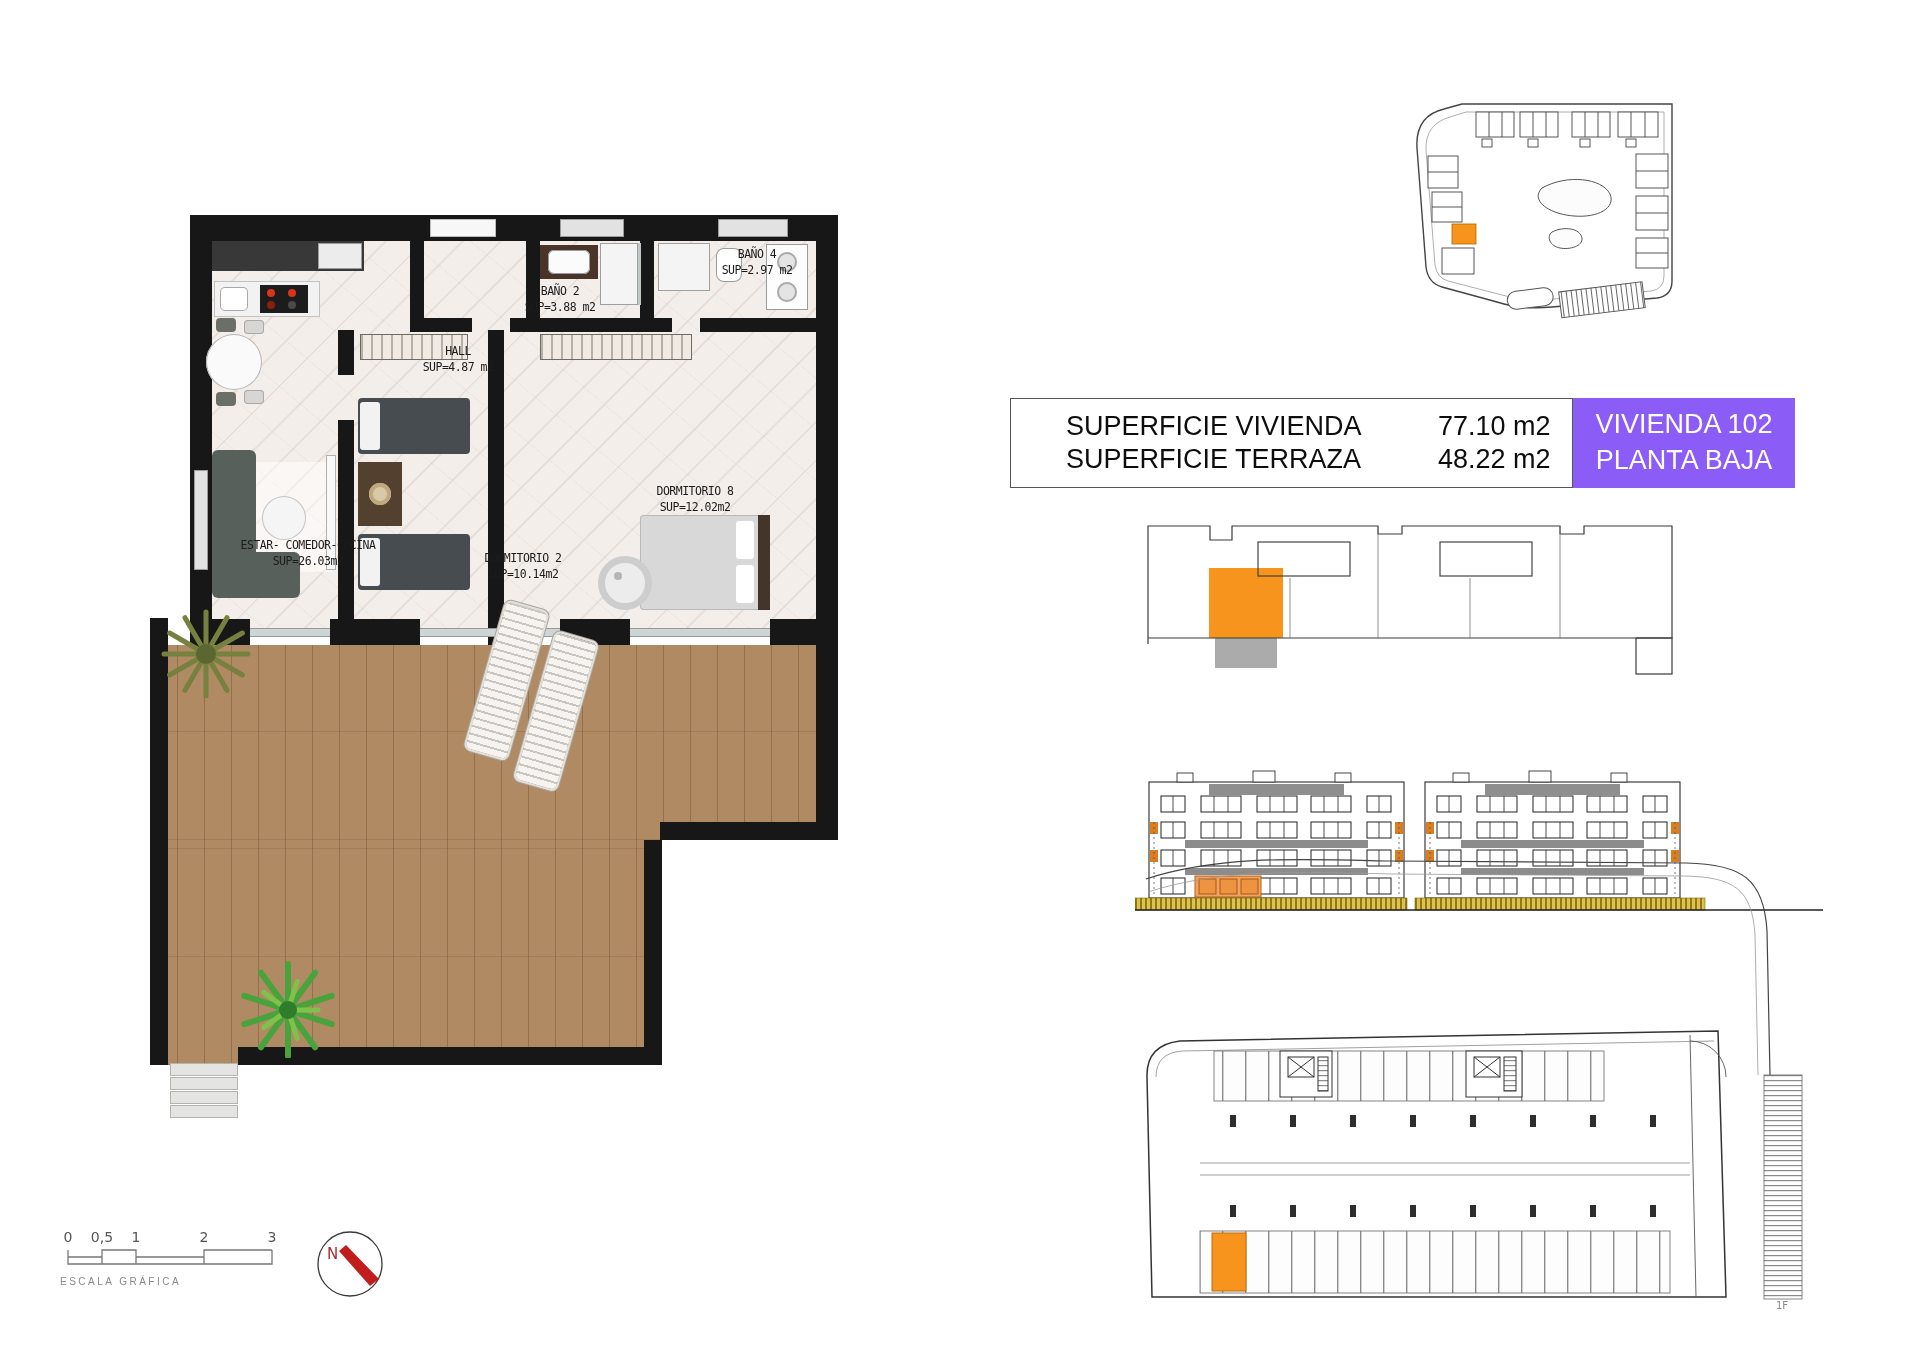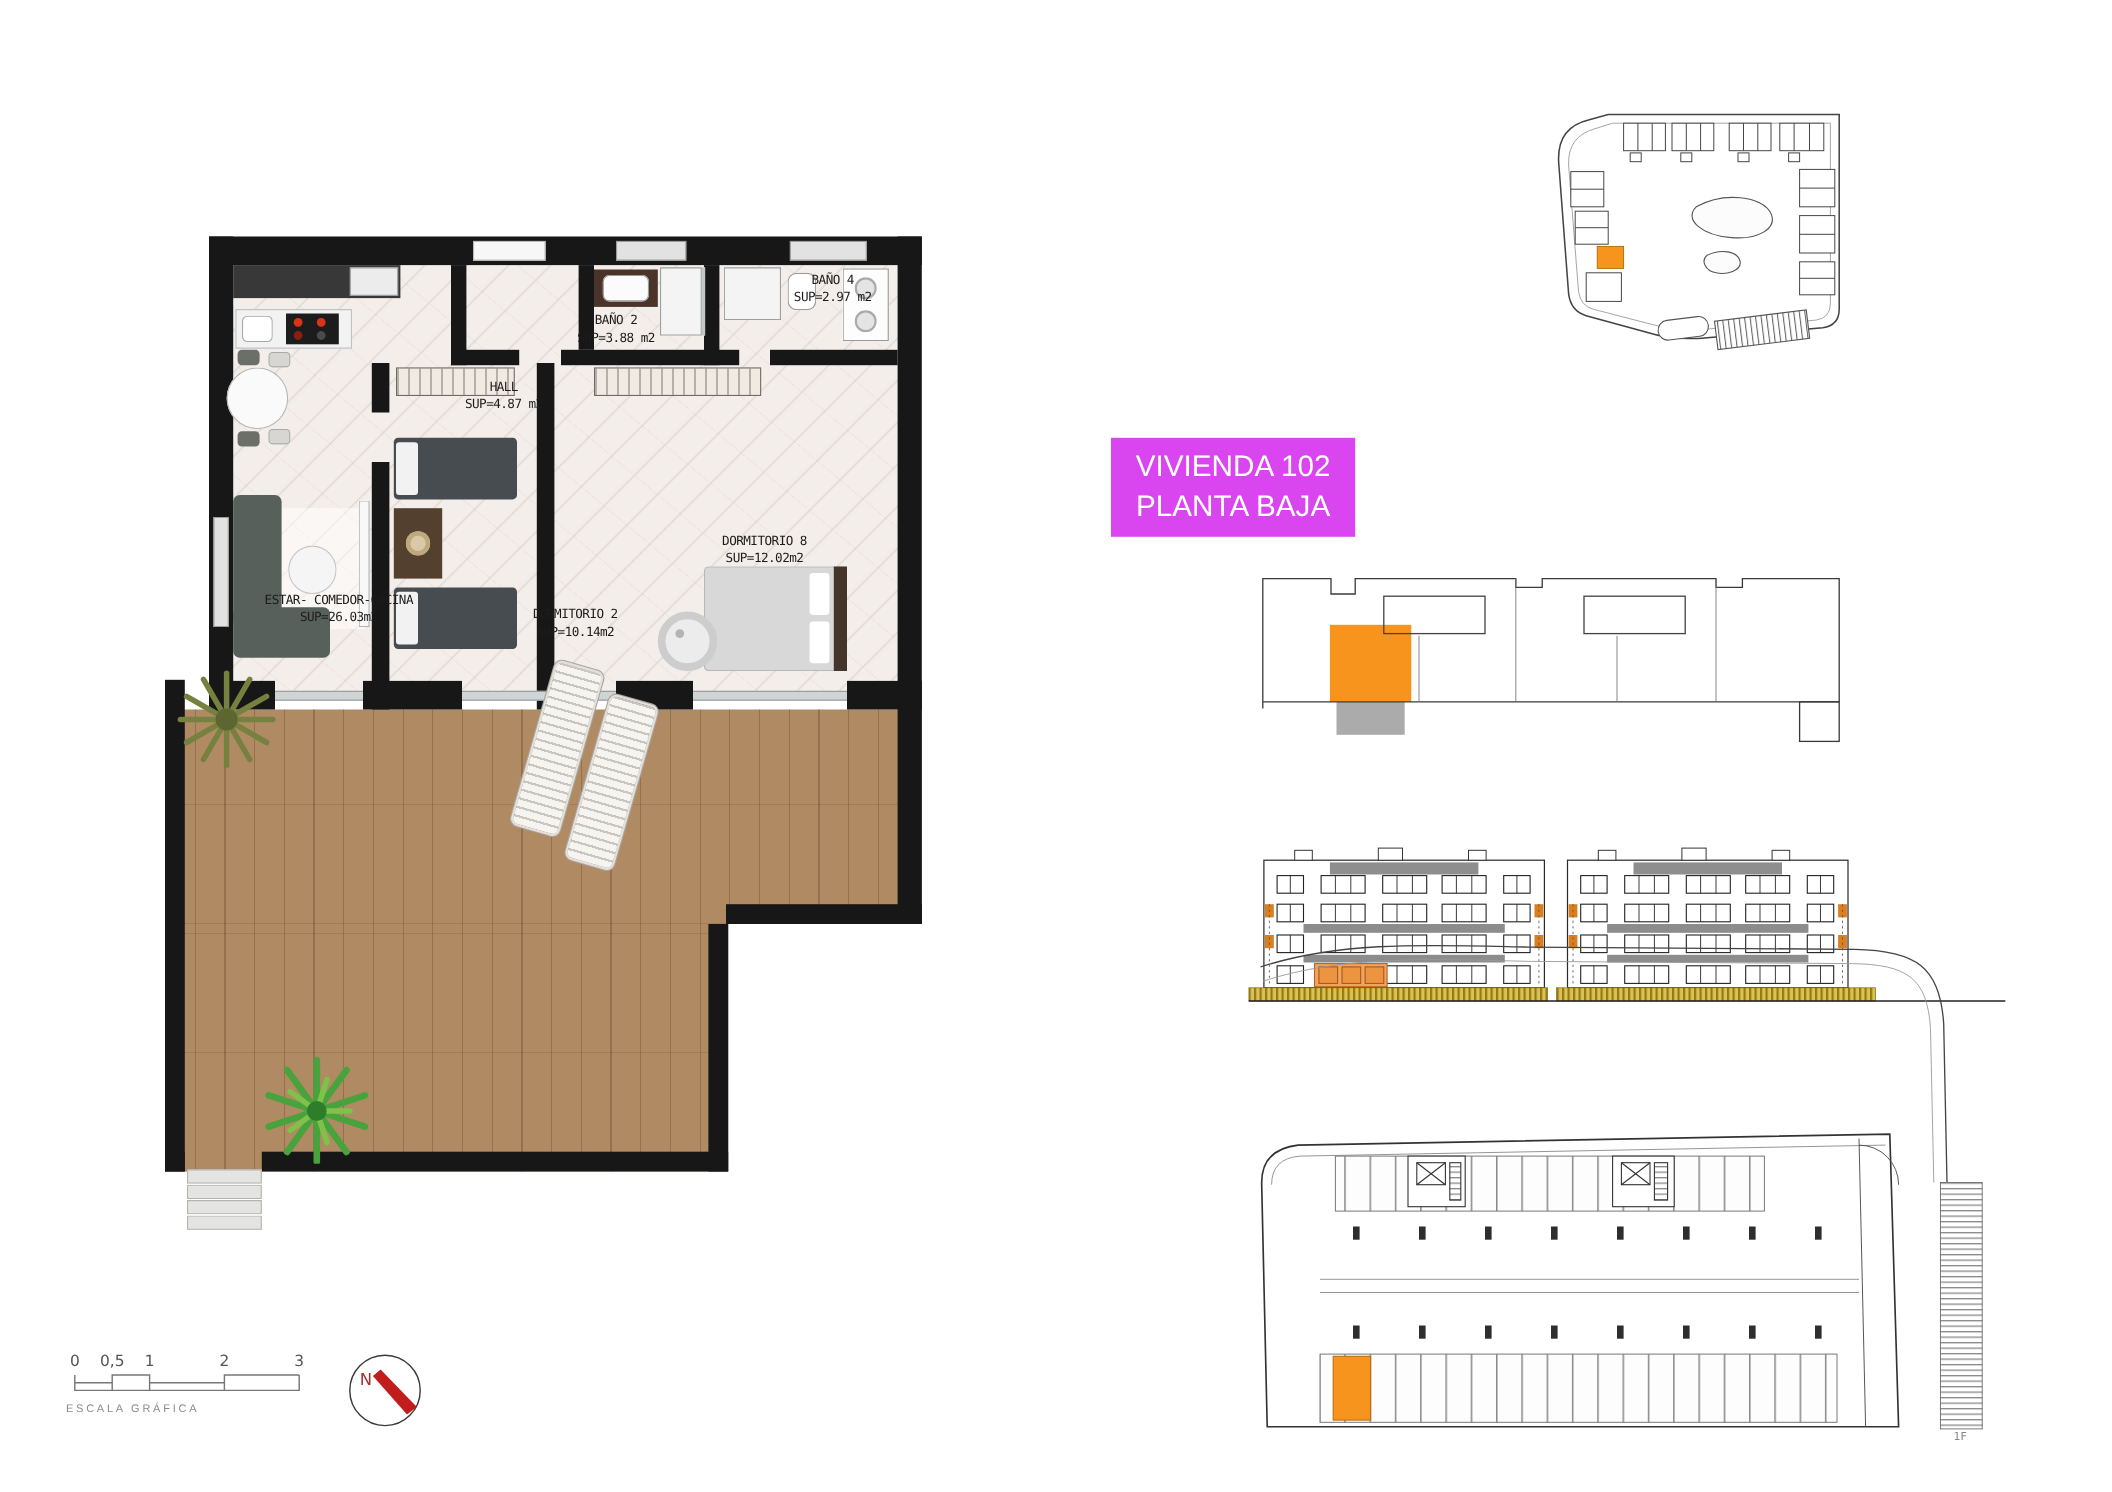--- a/index.html
+++ b/index.html
@@ -26,21 +26,21 @@
     background:repeating-linear-gradient(0deg,#f6f4f0 0 6px,#c9c5bf 6px 8px);
     box-shadow:0 0 0 2px #e3e0da,0 0 0 3px #a9a49d}
   .step{position:absolute;background:#e4e4e2;box-shadow:inset 0 0 0 1px #b3b3b0}
   .title{position:absolute;left:1400px;top:30px;width:480px;text-align:right;
     font-size:58px;font-weight:500;letter-spacing:1px;color:#000}
   .tbl{position:absolute;left:1010px;top:398px;width:785px;height:90px;display:flex;z-index:4}
   .tbl-left{width:563px;height:100%;box-sizing:border-box;border:1px solid #555;background:#fff;
     display:flex;flex-direction:column;justify-content:center;gap:2px;padding-left:55px}
   .tbl-row{display:flex;font-size:27px;color:#0d0d0d}
   .tbl-row .lbl{width:372px}
-  .tbl-gray{width:222px;height:100%;background:#d946ef;color:#fff;display:flex;flex-direction:column;
+  .tbl-gray{width:222px;height:100%;background:#8b5cf6;color:#fff;display:flex;flex-direction:column;
     justify-content:center;align-items:center;font-size:27px;line-height:1.32}
   .scale-label{position:absolute;left:60px;top:1276px;font-size:10px;letter-spacing:2.5px;color:#8a8a8a}
   svg text{font-family:"DejaVu Sans",sans-serif}
 </style>
 </head>
 <body>
 
 <div class="page">
 
   <div class="abs" style="left:0;top:0;width:900px;height:1200px">
@@ -271,20 +271,30 @@
       <path d="M 140,92 C 165,78 200,82 208,98 C 214,112 196,122 172,120 C 146,118 128,104 140,92 Z" fill="#fcfcfc" stroke="#555" stroke-width="1"></path>
       <path d="M 150,136 C 162,130 178,132 180,142 C 181,150 168,154 158,152 C 148,150 144,141 150,136 Z" fill="#fcfcfc" stroke="#555" stroke-width="1"></path>
     </g>
     <g transform="rotate(-7 190 205)">
       <rect x="106" y="186" width="46" height="18" rx="9" fill="#fff" stroke="#555" stroke-width="1"></rect>
       <rect x="158" y="192" width="84" height="26" fill="url(#vp)" stroke="#555" stroke-width="1"></rect>
     </g>
   </svg>
 
   <div class="tbl">
+    <div class="tbl-left">
+      <div class="tbl-row">
+        <span class="lbl">SUPERFICIE VIVIENDA</span>
+        <span>77.10 m2</span>
+      </div>
+      <div class="tbl-row">
+        <span class="lbl">SUPERFICIE TERRAZA</span>
+        <span>48.22 m2</span>
+      </div>
+    </div>
     <div class="tbl-gray">
       <div>VIVIENDA 102</div>
       <div>PLANTA BAJA</div>
     </div>
   </div>
 
   <svg class="abs" style="left:1140px;top:516px" width="540" height="180" viewBox="0 0 540 180">
     <rect x="69" y="52" width="74" height="70" fill="#F7941D"></rect>
     <rect x="75" y="122" width="62" height="30" fill="#ababab"></rect>
     <g fill="none" stroke="#3a3a3a" stroke-width="1.2">

